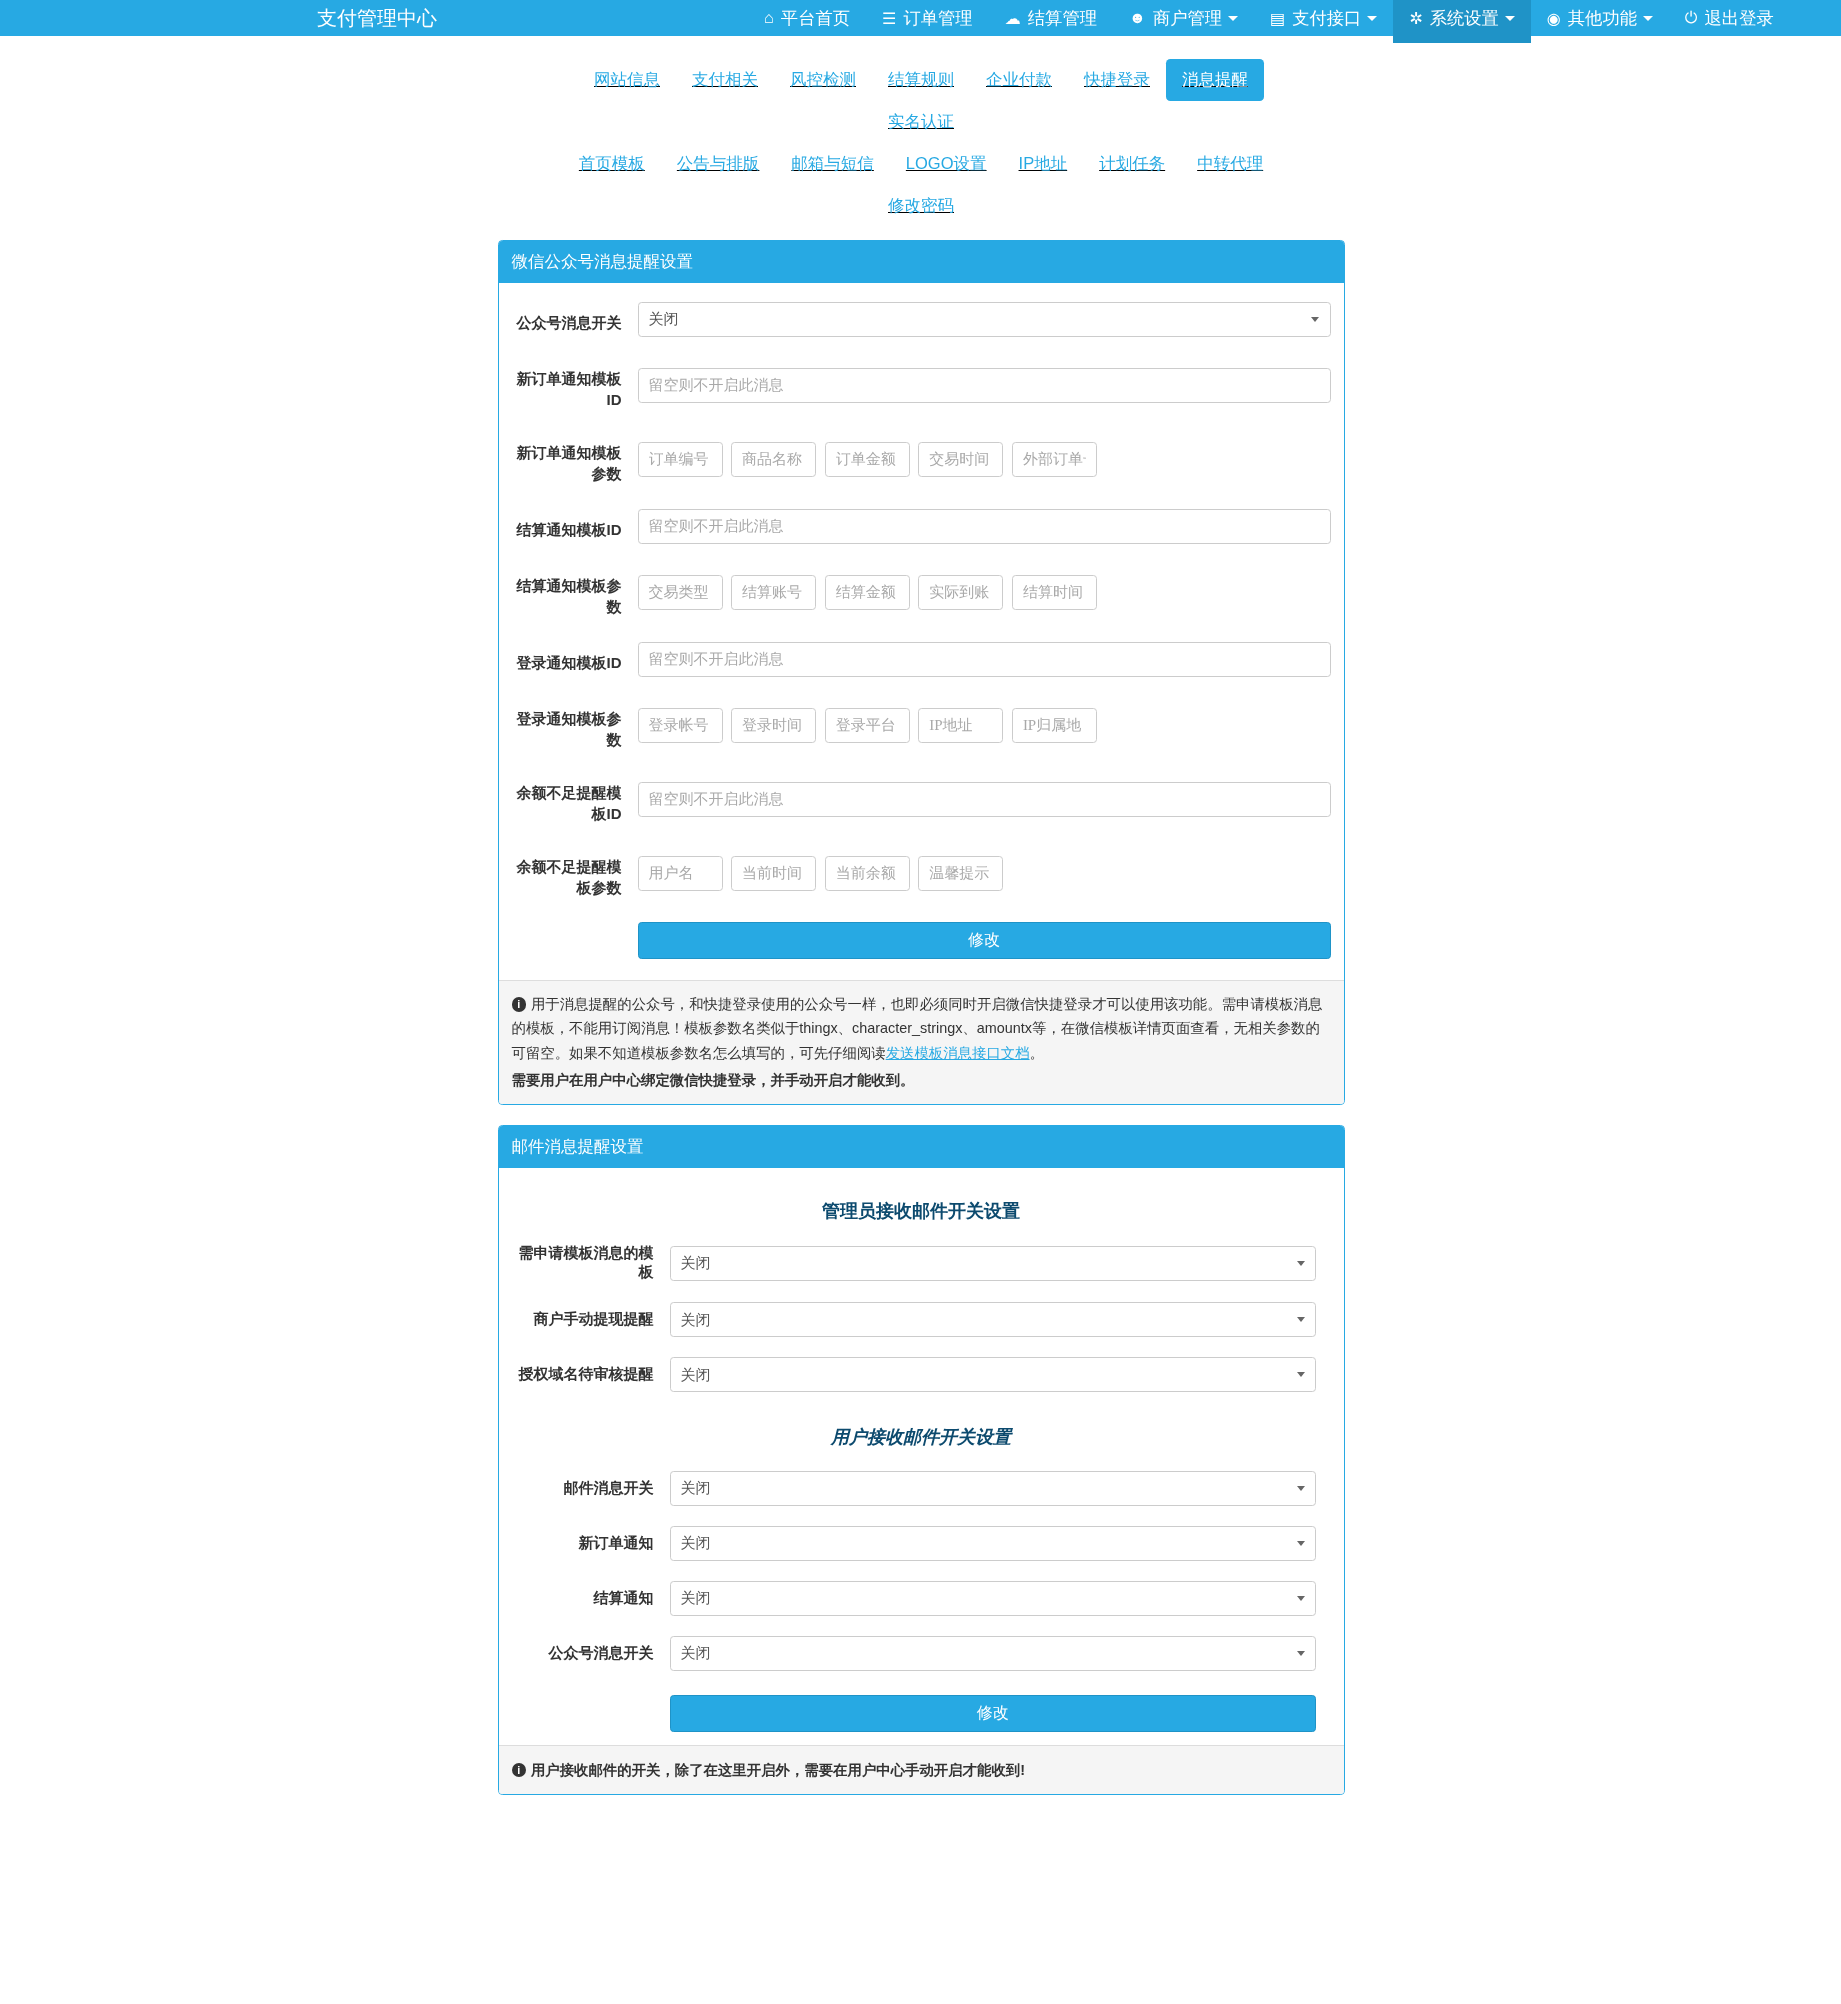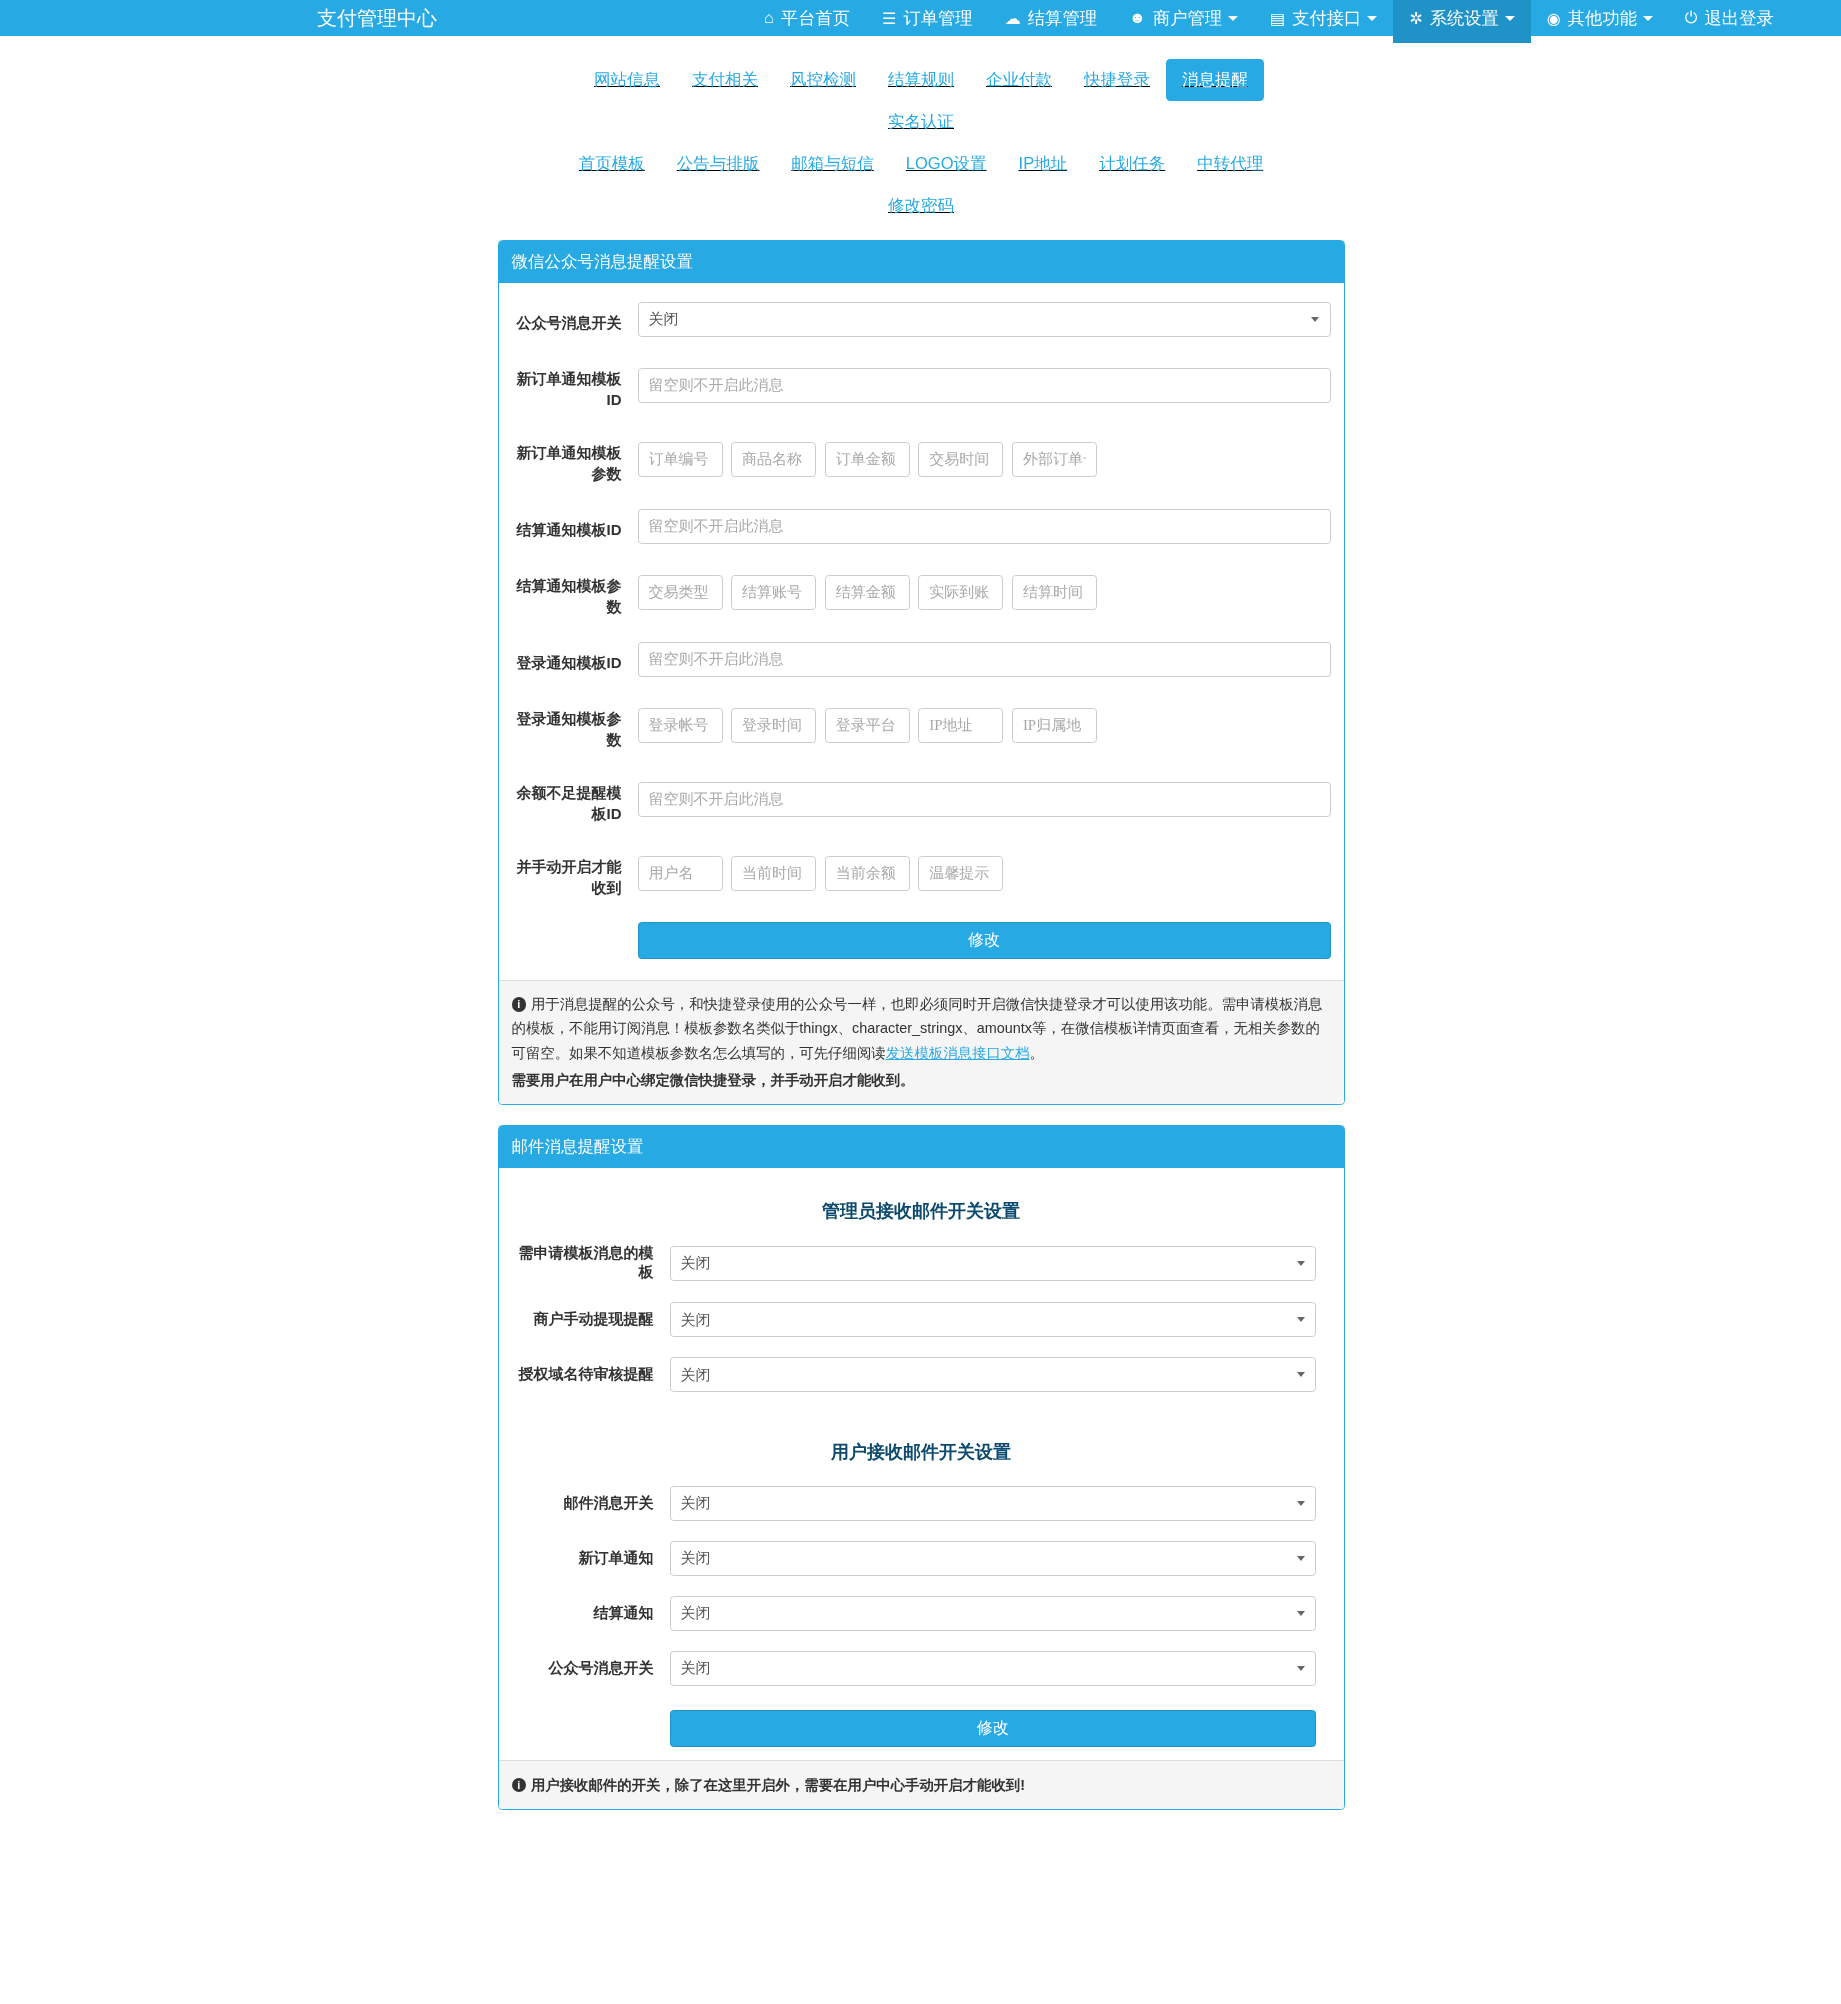--- a/index.html
+++ b/index.html
@@ -355,21 +355,21 @@
       </div>
 
       <div class="form-row">
         <div class="form-label">余额不足提醒模板ID</div>
         <div class="form-control-area">
           <input class="input" type="text" placeholder="留空则不开启此消息" style="">
         </div>
       </div>
 
       <div class="form-row">
-        <div class="form-label">并手动开启才能收到</div>
+        <div class="form-label">余额不足提醒模板参数</div>
         <div class="form-control-area">
           <div class="params-row">
               <input class="input" type="text" placeholder="用户名" style="">
               <input class="input" type="text" placeholder="当前时间" style="">
               <input class="input" type="text" placeholder="当前余额" style="">
               <input class="input" type="text" placeholder="温馨提示" style="">
             </div>
         </div>
       </div>
 
@@ -406,21 +406,21 @@
             </div>
           </div>
           <div class="mail-row">
             <div class="mail-label">授权域名待审核提醒</div>
             <div class="mail-control">
               <div class="select-wrap"><select class="select"><option>关闭</option><option>开启</option></select></div>
             </div>
           </div>
         </div>
 
-      <div class="section-title" style="margin-top:48px;">用户接收邮件开关设置</div>
+      <div class="section-title" style="margin-top:33px;font-style:italic;">用户接收邮件开关设置</div>
       <div id="user-rows">
           <div class="mail-row">
             <div class="mail-label">邮件消息开关</div>
             <div class="mail-control">
               <div class="select-wrap"><select class="select"><option>关闭</option><option>开启</option></select></div>
             </div>
           </div>
           <div class="mail-row">
             <div class="mail-label">新订单通知</div>
             <div class="mail-control">

